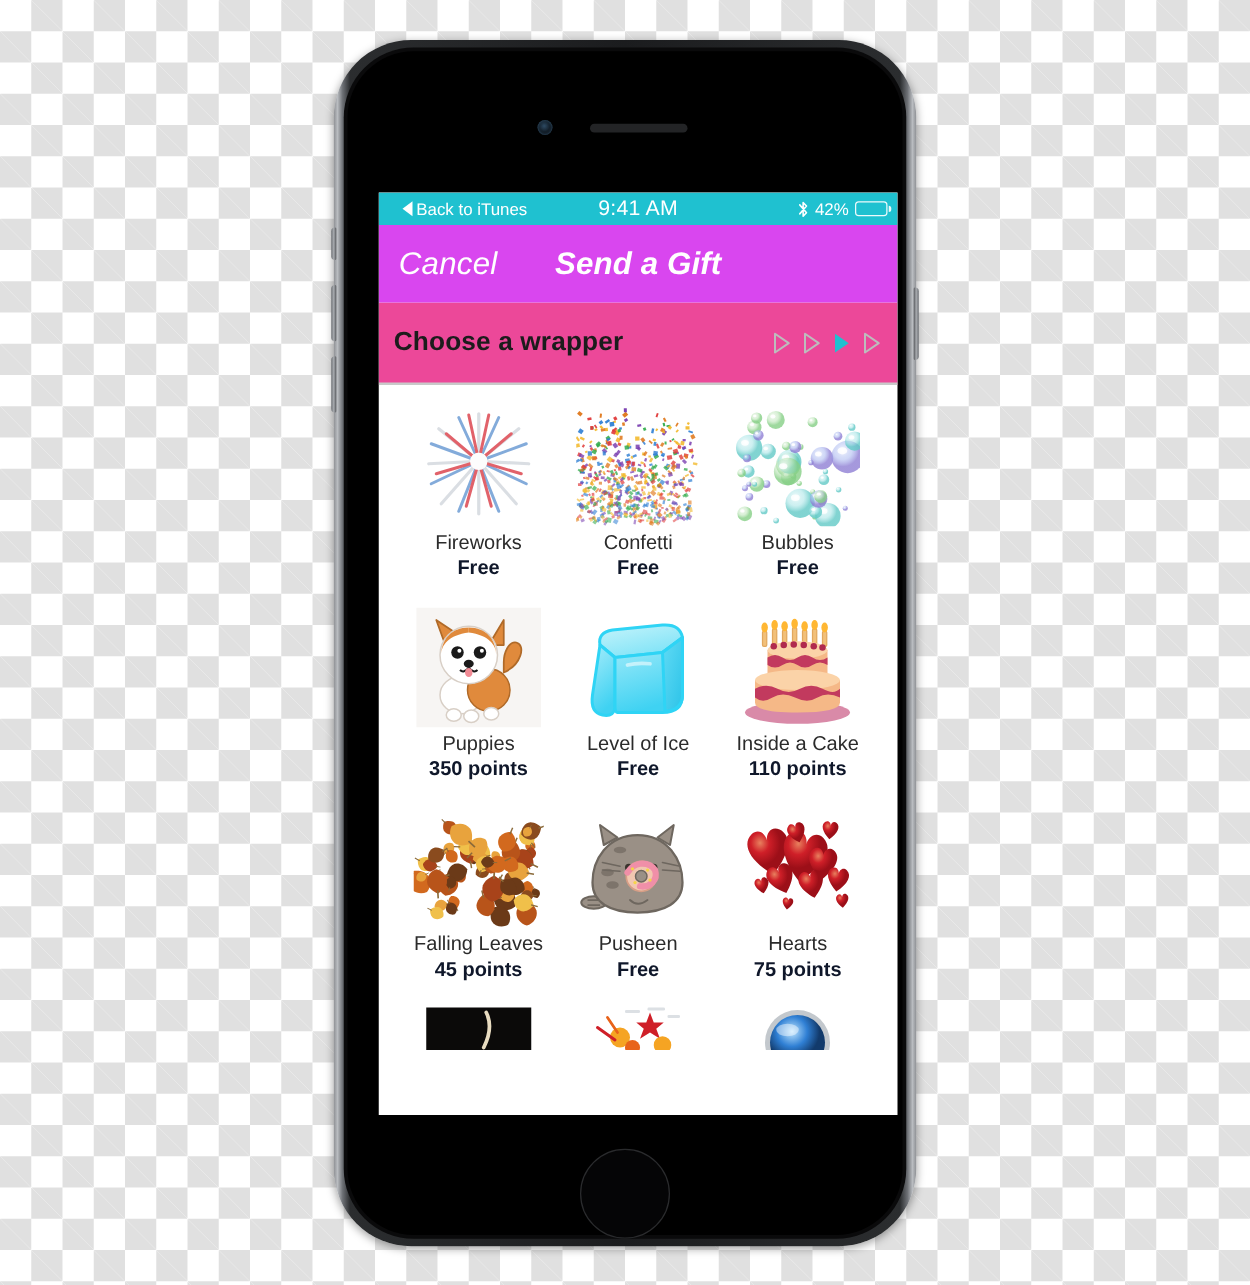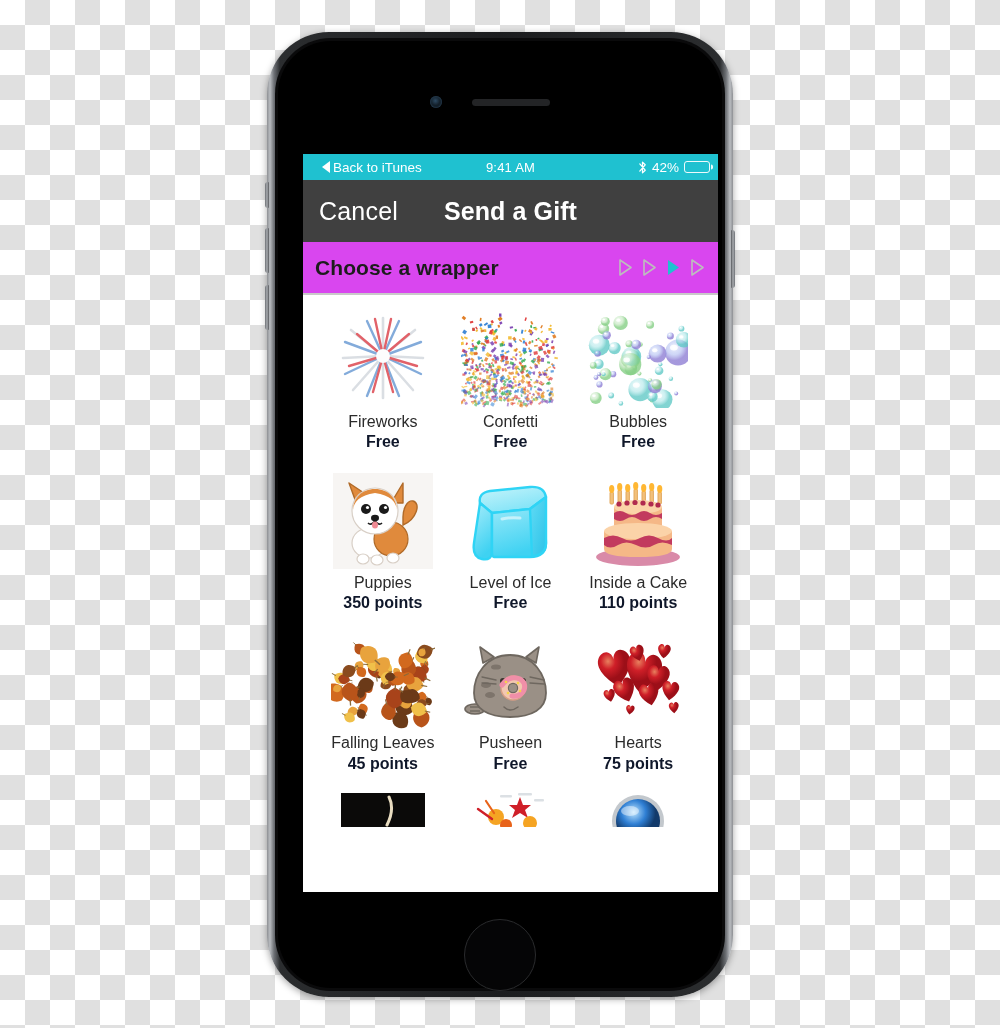--- a/index.html
+++ b/index.html
@@ -111,21 +111,21 @@
   .sb-left { display: flex; align-items: center; gap: 3px; }
   .back-caret {
     width: 0; height: 0;
     border-top: 6px solid transparent;
     border-bottom: 6px solid transparent;
     border-right: 8px solid #ffffff;
   }
   .sb-time {
     position: absolute; left: 0; right: 0;
     text-align: center;
-    font-size: 13px;
+    font-size: 17px;
     letter-spacing: 0.2px;
   }
   .sb-right {
     margin-left: auto;
     display: flex; align-items: center; gap: 5px;
     position: relative; z-index: 2;
   }
   .bt-icon { width: 9px; height: 15px; }
   .battery {
     width: 26px; height: 12.5px;
@@ -145,25 +145,26 @@
   }
   .battery-fill {
     height: 100%;
     background: #ffffff;
     border-radius: 1px;
   }
 
   
   .navbar {
     height: 62px;
-    background: #404040;
+    background: #d946ef;
     display: flex;
     align-items: center;
     position: relative;
     padding: 0 16px;
+    font-style: italic;
   }
   .nav-cancel {
     color: #ffffff;
     font-size: 25px;
     font-weight: 400;
     letter-spacing: 0.2px;
     cursor: pointer;
   }
   .nav-title {
     position: absolute;
@@ -171,22 +172,22 @@
     text-align: center;
     color: #ffffff;
     font-size: 25px;
     font-weight: 600;
     letter-spacing: 0.1px;
     pointer-events: none;
   }
 
   
   .section-header {
-    height: 53px;
-    background: #d946ef;
+    height: 66px;
+    background: #ec4899;
     display: flex;
     align-items: center;
     padding: 0 12px 0 12px;
     border-bottom: 2px solid #c9c9c9;
   }
   .section-title {
     font-size: 21px;
     font-weight: 700;
     color: #1c1c1c;
     letter-spacing: 0.1px;

